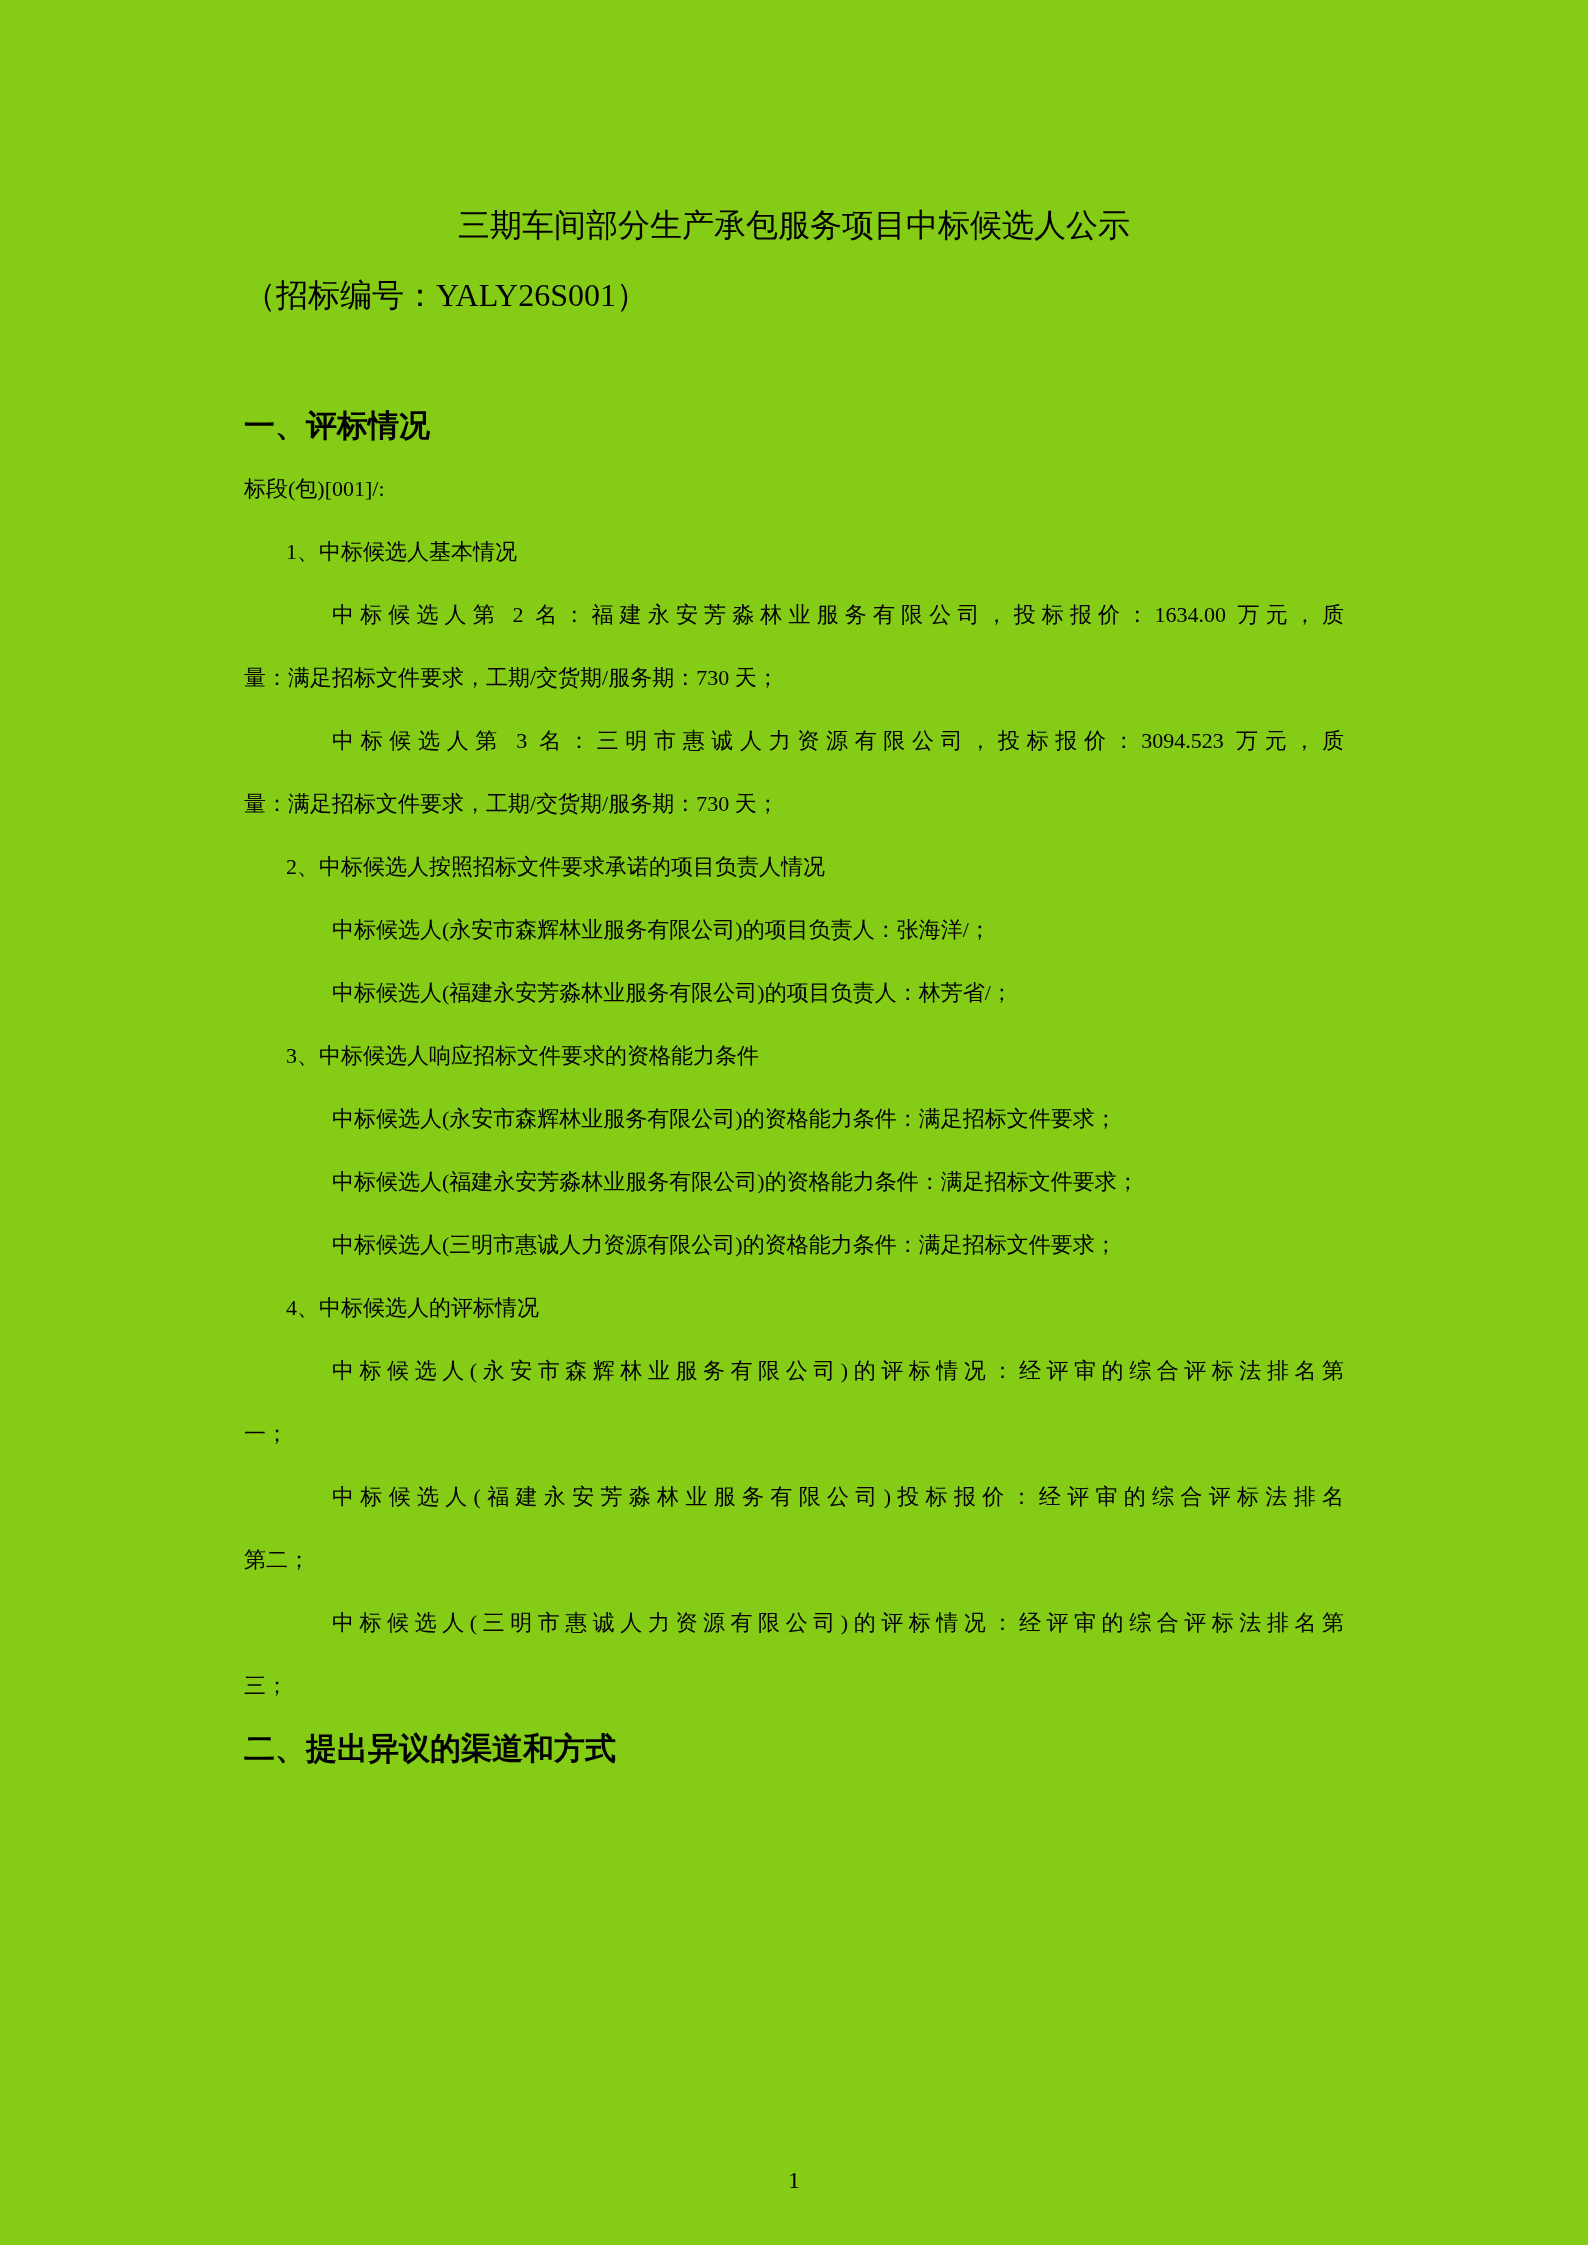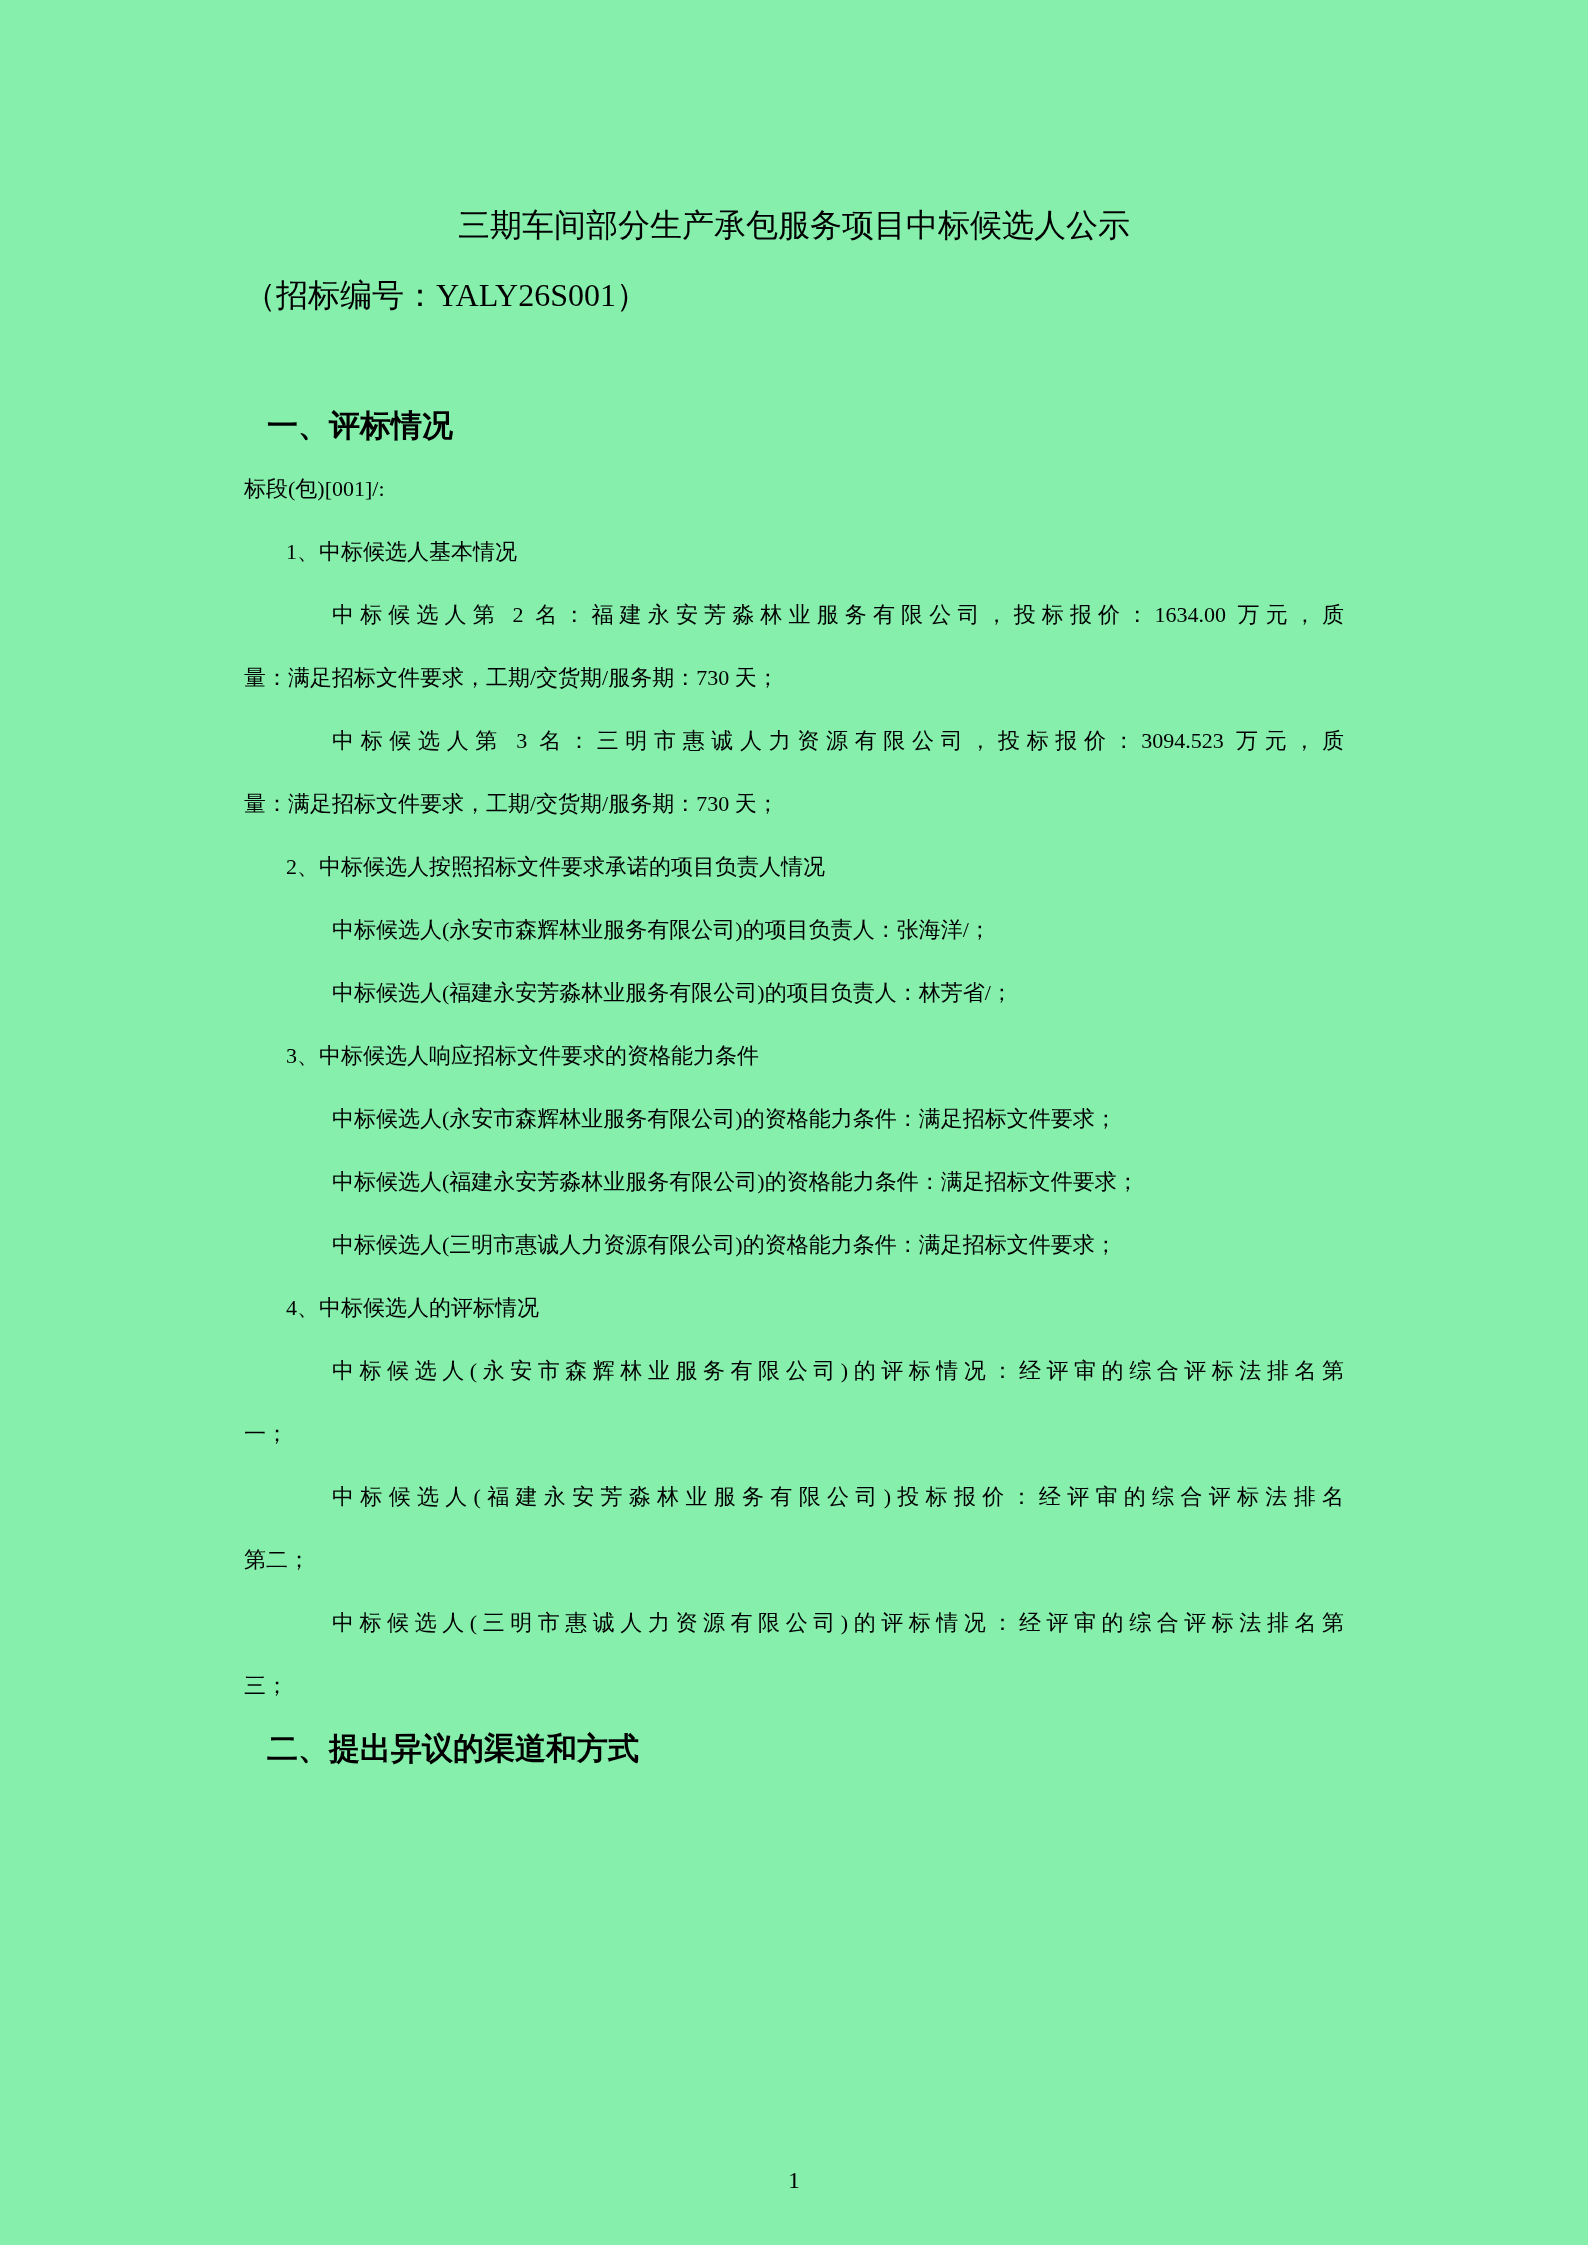--- a/index.html
+++ b/index.html
@@ -13,21 +13,21 @@
     position: relative;
     font-family: "Liberation Serif", "DejaVu Serif", serif;
     color: #000000;
   }
   .page {
     position: absolute;
     left: 0;
     top: 0;
     width: 1588px;
     height: 2245px;
-    background: #86efac;
+    background: #84cc16;
     overflow: hidden;
   }
   .content {
     padding: 190px 244px 0 244px;
     width: 1100px;
   }
   .doc-title {
     font-size: 32px;
     line-height: 70px;
     text-align: center;
@@ -44,21 +44,20 @@
     margin-top: 64px;
   }
   .line {
     font-size: 22px;
     line-height: 63px;
     white-space: nowrap;
   }
   .block.heading .line {
     font-size: 31px;
     font-weight: bold;
-    margin-left: 23px;
   }
   .block.item .line {
     text-indent: 42px;
   }
   .block.para .line.first {
     text-indent: 88px;
   }
   .line.fill {
     text-align: justify;
     text-align-last: justify;

